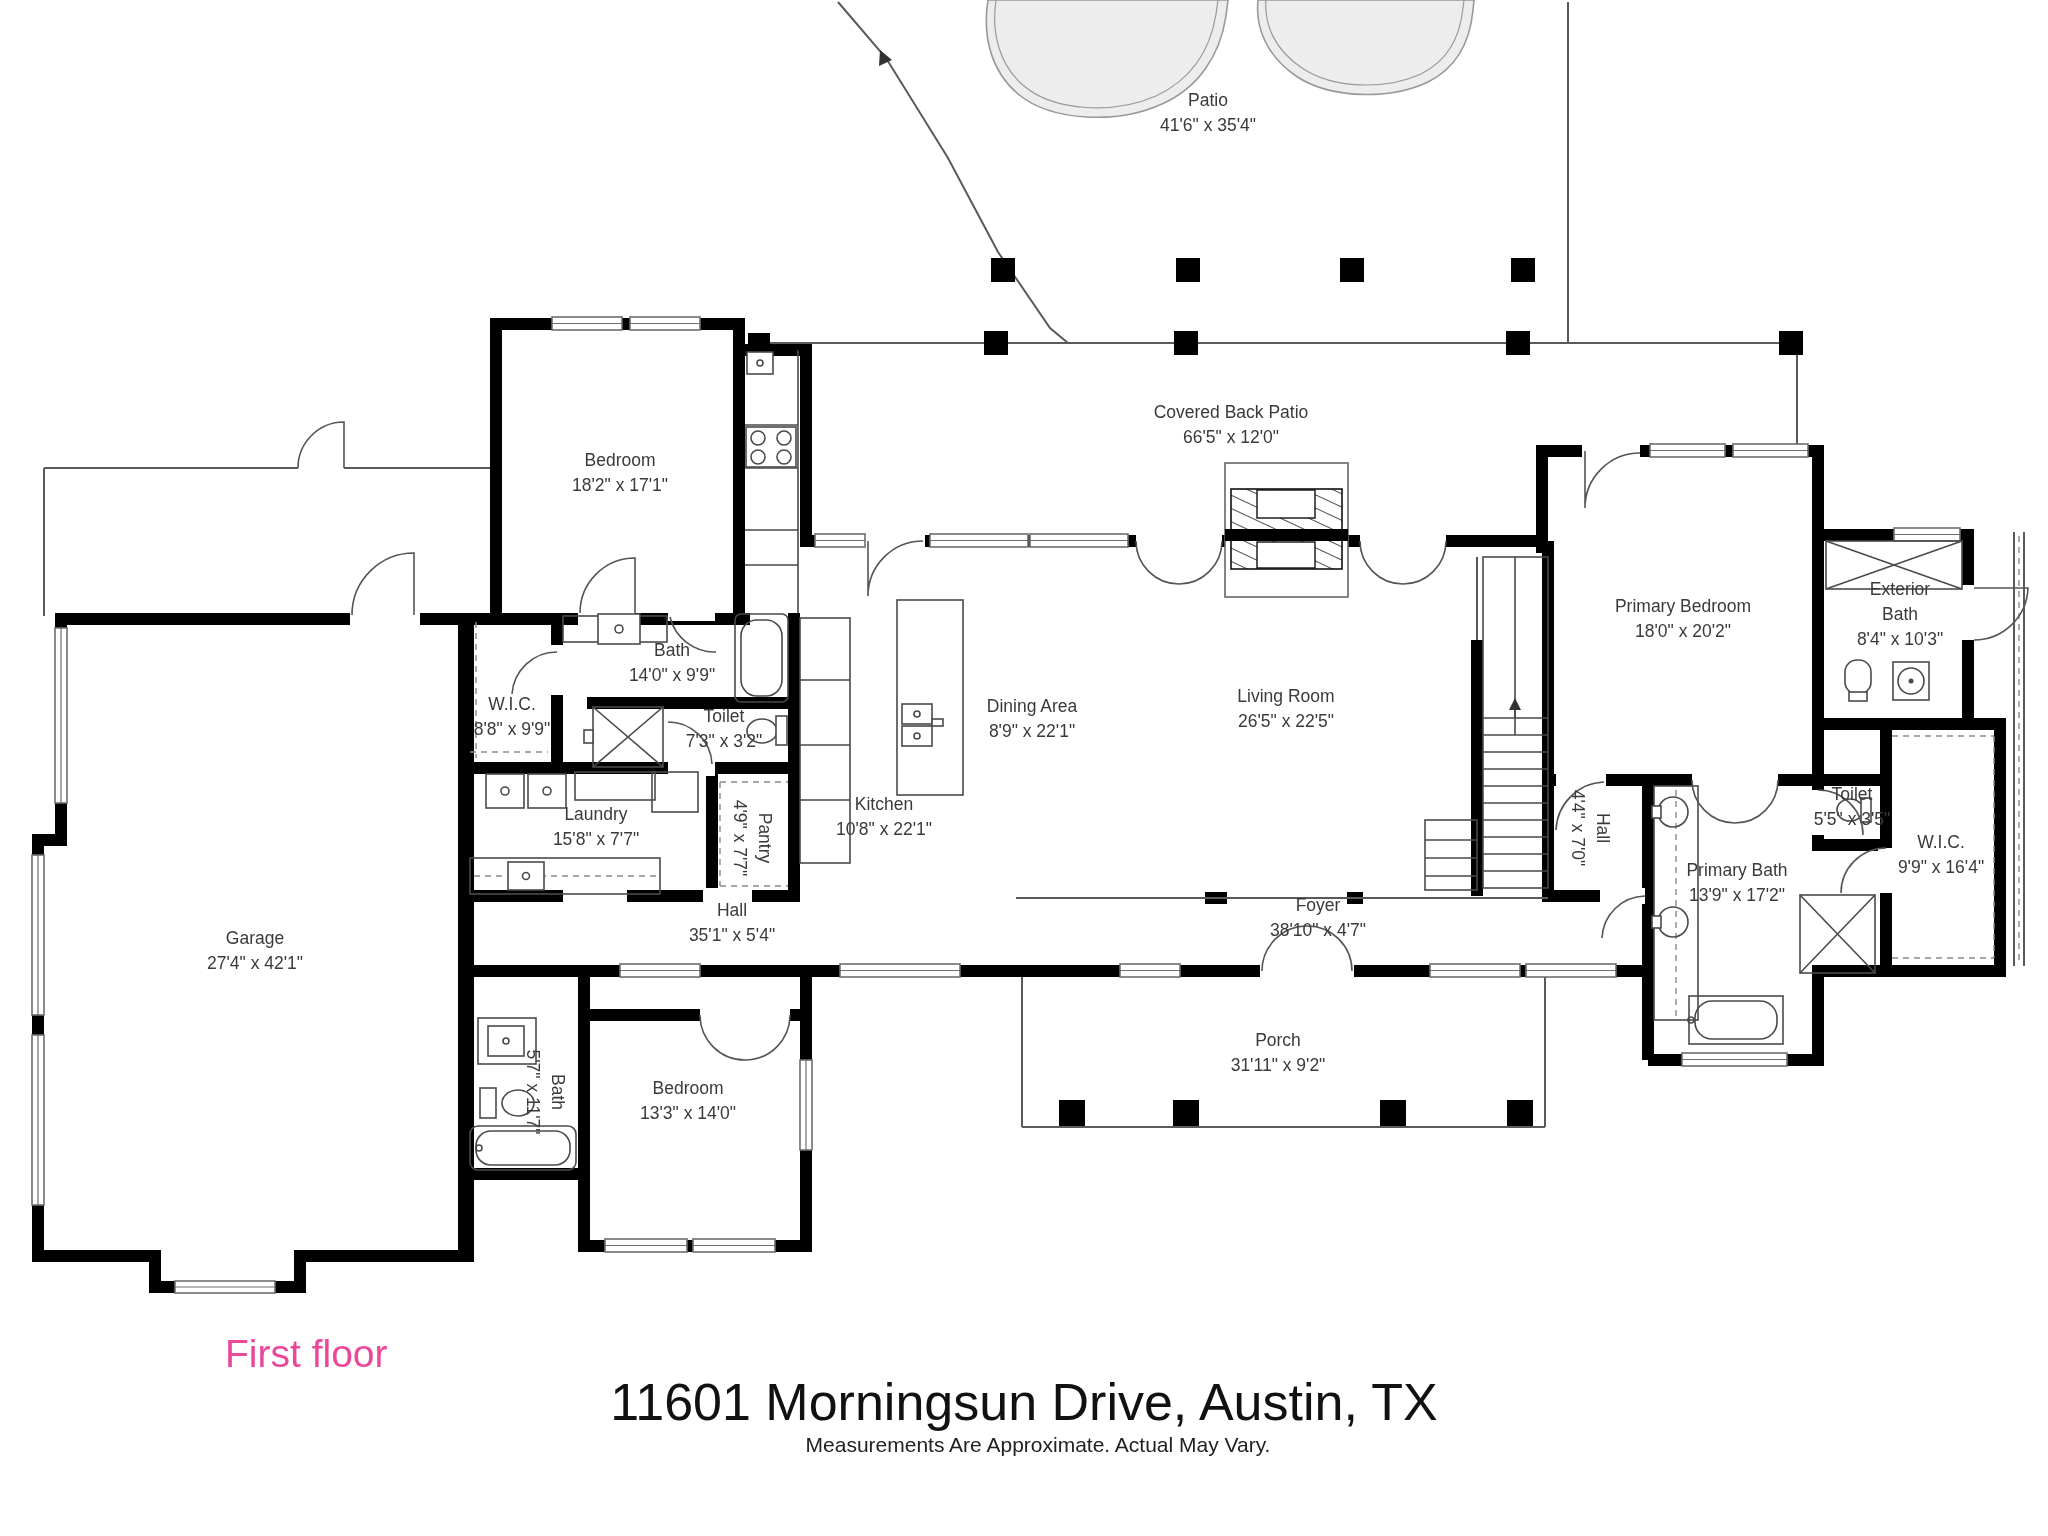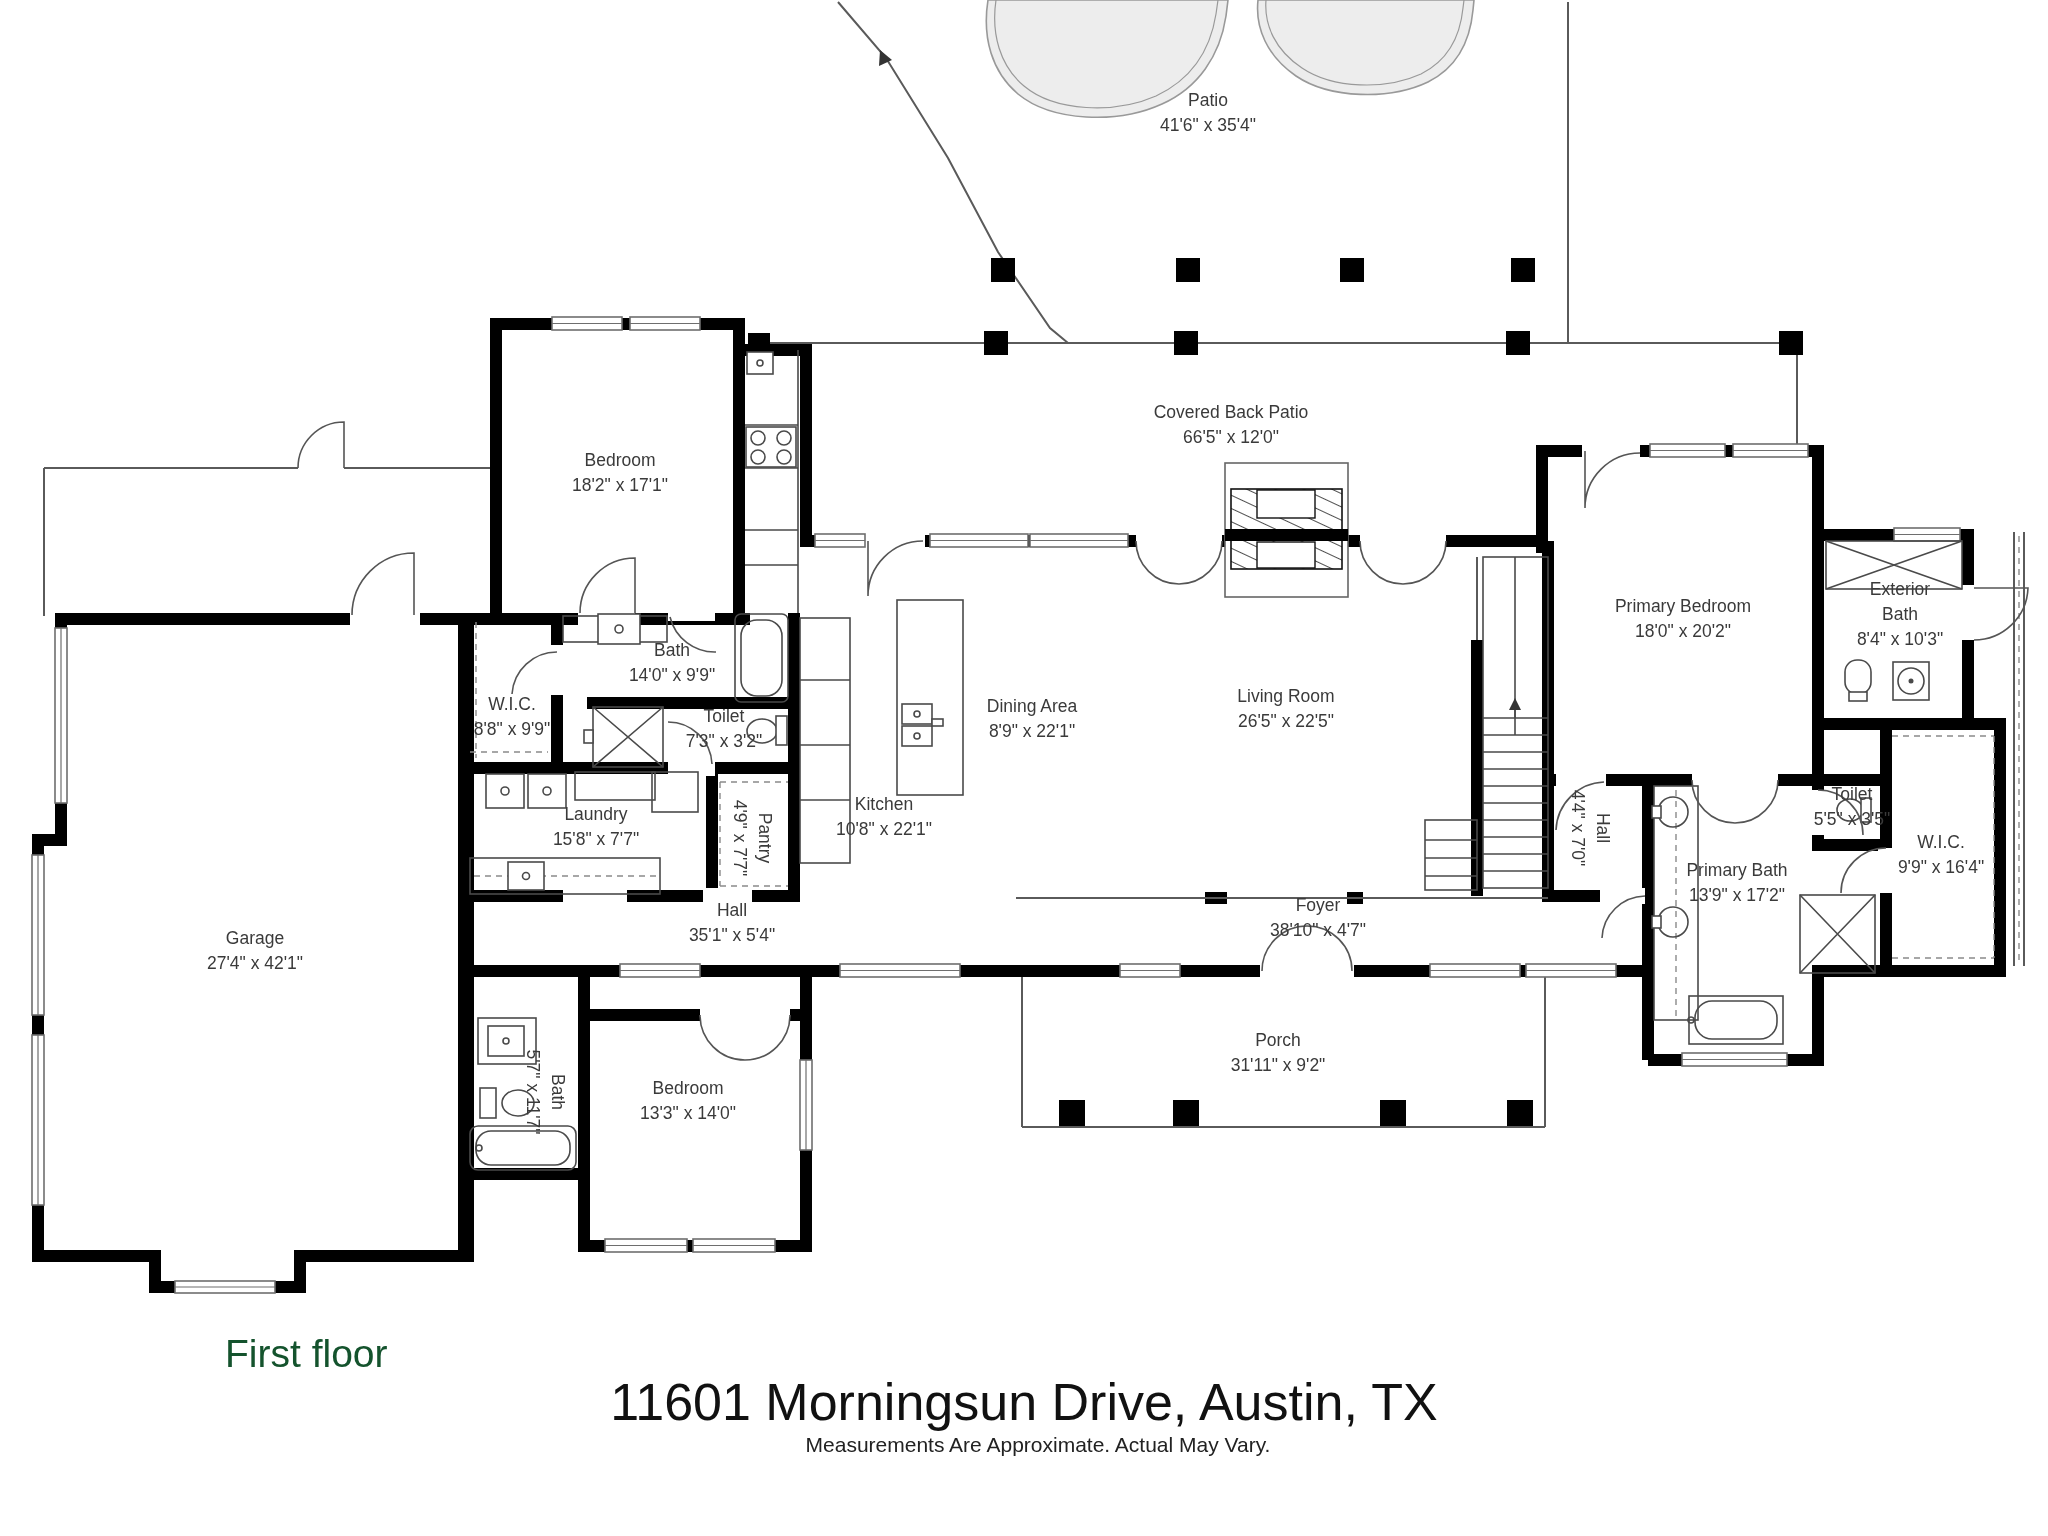--- a/index.html
+++ b/index.html
@@ -1,21 +1,21 @@
 <!DOCTYPE html>
 <html><head>
 <meta charset="utf-8">
 <style>
   html,body{margin:0;padding:0;background:#fff;}
   body{width:2048px;height:1536px;position:relative;overflow:hidden;
        font-family:"Liberation Sans",sans-serif;}
   #plan-svg{position:absolute;left:0;top:0;}
   .room-label{font-family:"Liberation Sans",sans-serif;font-size:17.5px;
               fill:#3a3a3a;text-anchor:middle;}
-  .floor-label{position:absolute;left:225px;top:1332px;font-size:39px;color:#14532d;}
+  .floor-label{position:absolute;left:225px;top:1332px;font-size:39px;color:#ec4899;}
   .addr-title{position:absolute;left:0;top:1372px;width:2048px;text-align:center;
               font-size:52px;color:#111;}
   .addr-sub{position:absolute;left:0;top:1433px;width:2048px;text-align:center;
             font-size:21px;color:#222;margin-left:14px;}
   .wall{stroke:#000;stroke-width:12;fill:none;}
   .wall16{stroke:#000;stroke-width:16;fill:none;}
   .thin{stroke:#5a5a5a;stroke-width:2;fill:none;}
   .fix{stroke:#4a4a4a;stroke-width:1.6;fill:#fff;}
   .fixn{stroke:#4a4a4a;stroke-width:1.6;fill:none;}
   .dash{stroke:#8a8a8a;stroke-width:1.4;fill:none;stroke-dasharray:6 5;}

